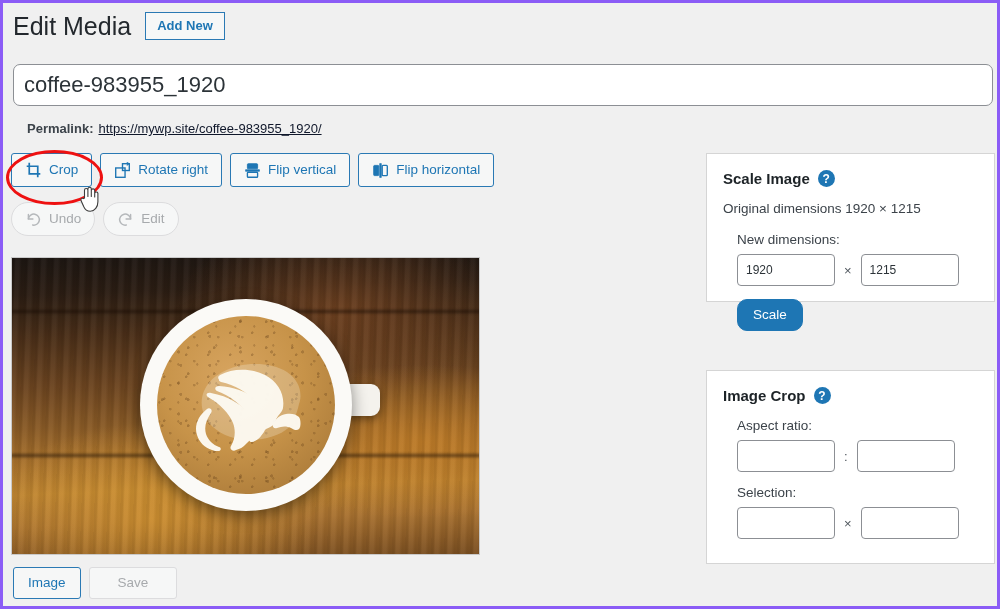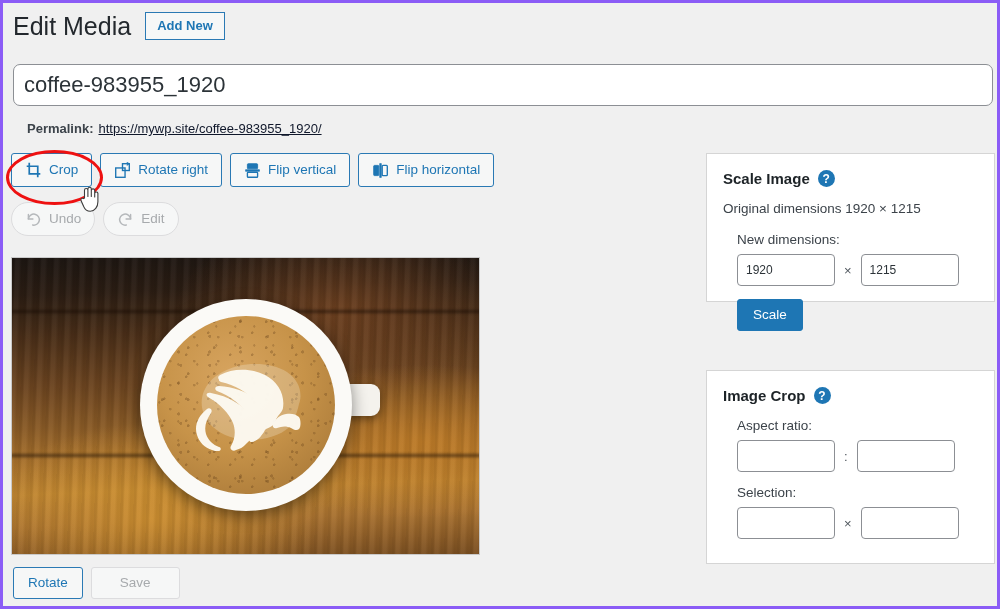--- a/index.html
+++ b/index.html
@@ -327,21 +327,21 @@
     outline: none;
   }
   .dim-sep {
     font-size: 13px;
     color: #50575e;
   }
   .scale-btn {
     background: #1e76b4;
     color: #ffffff;
     border: 1px solid #1e76b4;
-    border-radius: 3px;
+    border-radius: 10px;
     font-size: 13.5px;
     padding: 7px 15px;
     cursor: pointer;
     line-height: 1.2;
   }
   .label-indent { margin-left: 14px; }
 </style>
 </head>
 <body>
 
@@ -465,21 +465,21 @@
                      c3 2 6 3 8 1 c2 -2 2 -9 0 -12 z"></path>
             <path d="M55 134 c-7 -2 -13 -8 -15 -15 c-3 -9 1 -19 10 -26 c3 -2 6 1 4 4
                      c-5 7 -7 14 -5 21 c2 6 7 11 13 13 c3 1 2 4 -1 4 c-2 0 -4 0 -6 -1 z"></path>
           </g>
         </svg>
       </div>
     </div>
   </div>
 
   <div class="bottom-actions">
-    <button class="btn-cancel">Rotate</button>
+    <button class="btn-cancel">Image</button>
     <button class="btn-save">Save</button>
   </div>
 
   <div class="panel scale-panel">
     <div class="panel-inner">
       <div class="panel-title">
         <span>Scale Image</span>
         <span class="help-icon">?</span>
       </div>
       <div class="orig-dims">Original dimensions 1920 × 1215</div>

